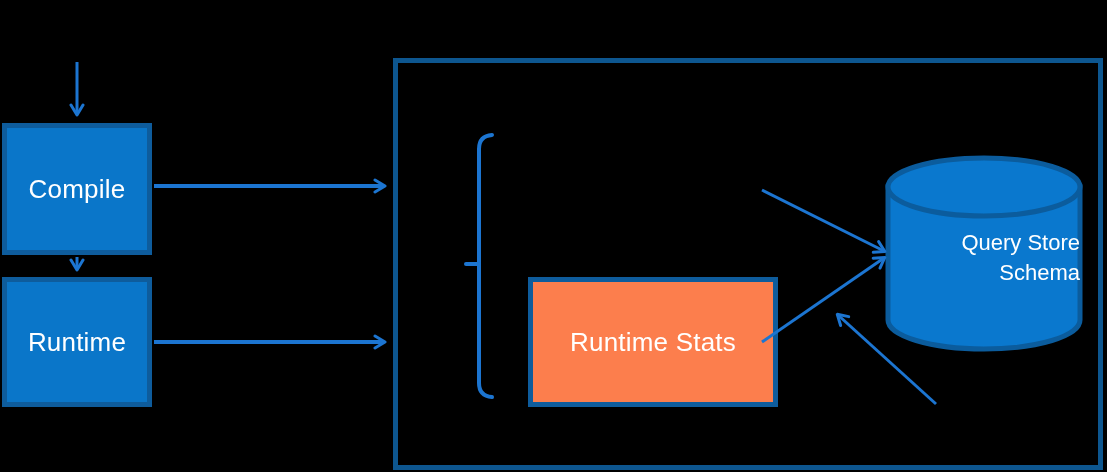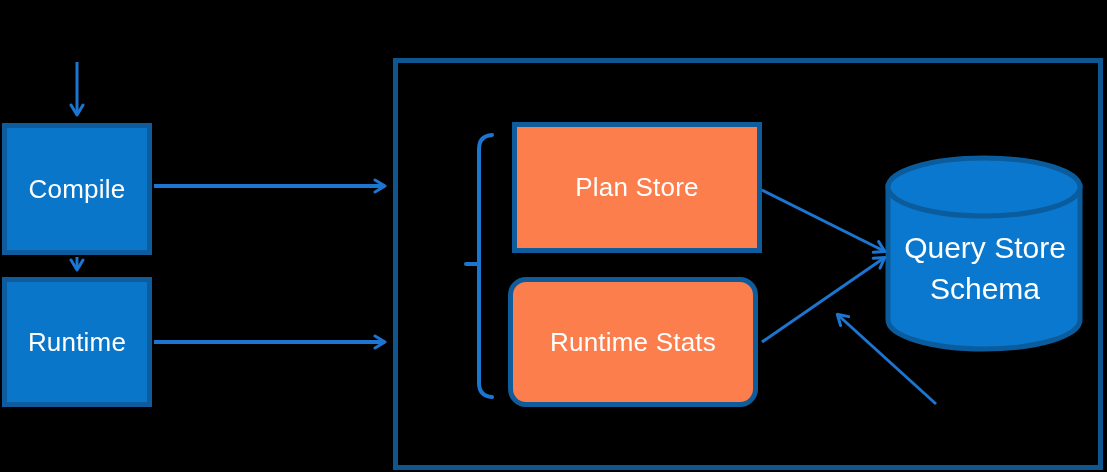--- a/index.html
+++ b/index.html
@@ -30,21 +30,21 @@
     background: var(--node-fill-blue, #0A76C9);
     border: 5px solid var(--node-border, #0E5C9C);
   }
   .node-orange {
     background: var(--node-fill-orange, #FC7E4D);
     border: 5px solid var(--node-border, #0E5C9C);
   }
   .node-compile  { left: 2px;   top: 123px; width: 150px; height: 132px; }
   .node-execute  { left: 2px;   top: 277px; width: 150px; height: 130px; }
   .node-plan     { left: 512px; top: 122px; width: 250px; height: 131px; }
-  .node-runtime  { left: 508px; top: 277px; width: 250px; height: 130px; border-radius: 18px; }
+  .node-runtime  { left: 528px; top: 277px; width: 250px; height: 130px; }
   .container-box {
     position: absolute;
     box-sizing: border-box;
     left: 393px; top: 58px; width: 710px; height: 412px;
     border: 5px solid var(--container-border, #0D568F);
     background: transparent;
     z-index: 0;
   }
   .shapes-layer {
     position: absolute;
@@ -73,45 +73,42 @@
     stroke-linejoin: round;
   }
   .cylinder-body {
     fill: var(--cylinder-fill, #0A78CE);
     stroke: var(--cylinder-stroke, #0B5C9D);
     stroke-width: 5;
   }
   .cylinder-label {
     position: absolute;
     left: 890px; top: 228px; width: 190px;
-    text-align: center;
+    text-align: right;
     color: var(--label-text, #fff);
-    font-size: 30px;
+    font-size: 22px;
     line-height: 1.35;
     z-index: 3;
   }
 </style>
 </head>
 <body>
 
 <div class="stage">
 
   <div class="container-box"></div>
 
   <div class="node node-blue node-compile">
     <span>Compile</span>
   </div>
 
   <div class="node node-blue node-execute">
     <span>Runtime</span>
   </div>
 
-  <div class="node node-orange node-plan">
-    <span>Plan Store</span>
-  </div>
 
   <div class="node node-orange node-runtime">
     <span>Runtime Stats</span>
   </div>
 
   <svg class="shapes-layer" width="1107" height="472" viewBox="0 0 1107 472">
     <defs>
       <marker id="chev" markerUnits="userSpaceOnUse" markerWidth="18" markerHeight="18" refX="11" refY="8" orient="auto">
         <path class="marker-head" d="M2,2 L12,8 L2,14"></path>
       </marker>

